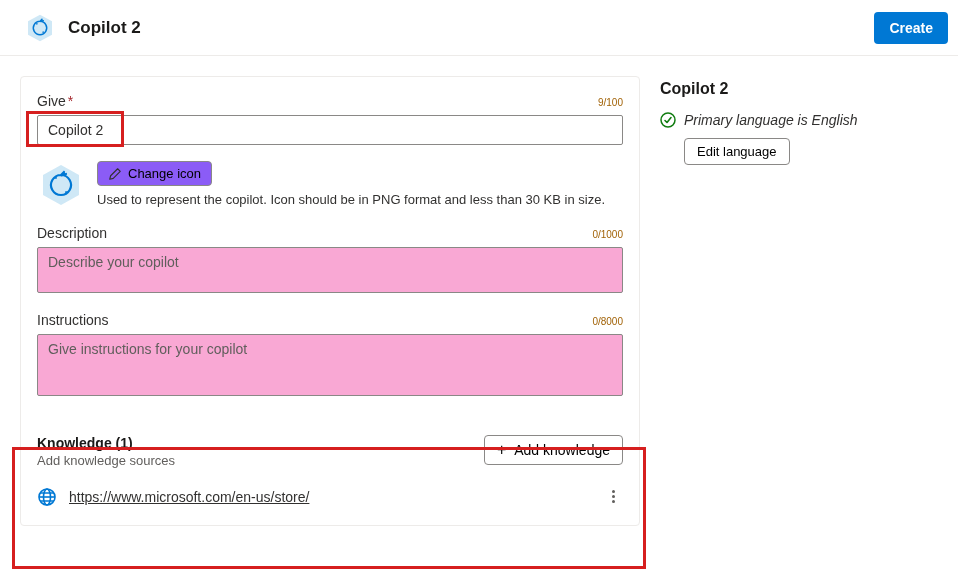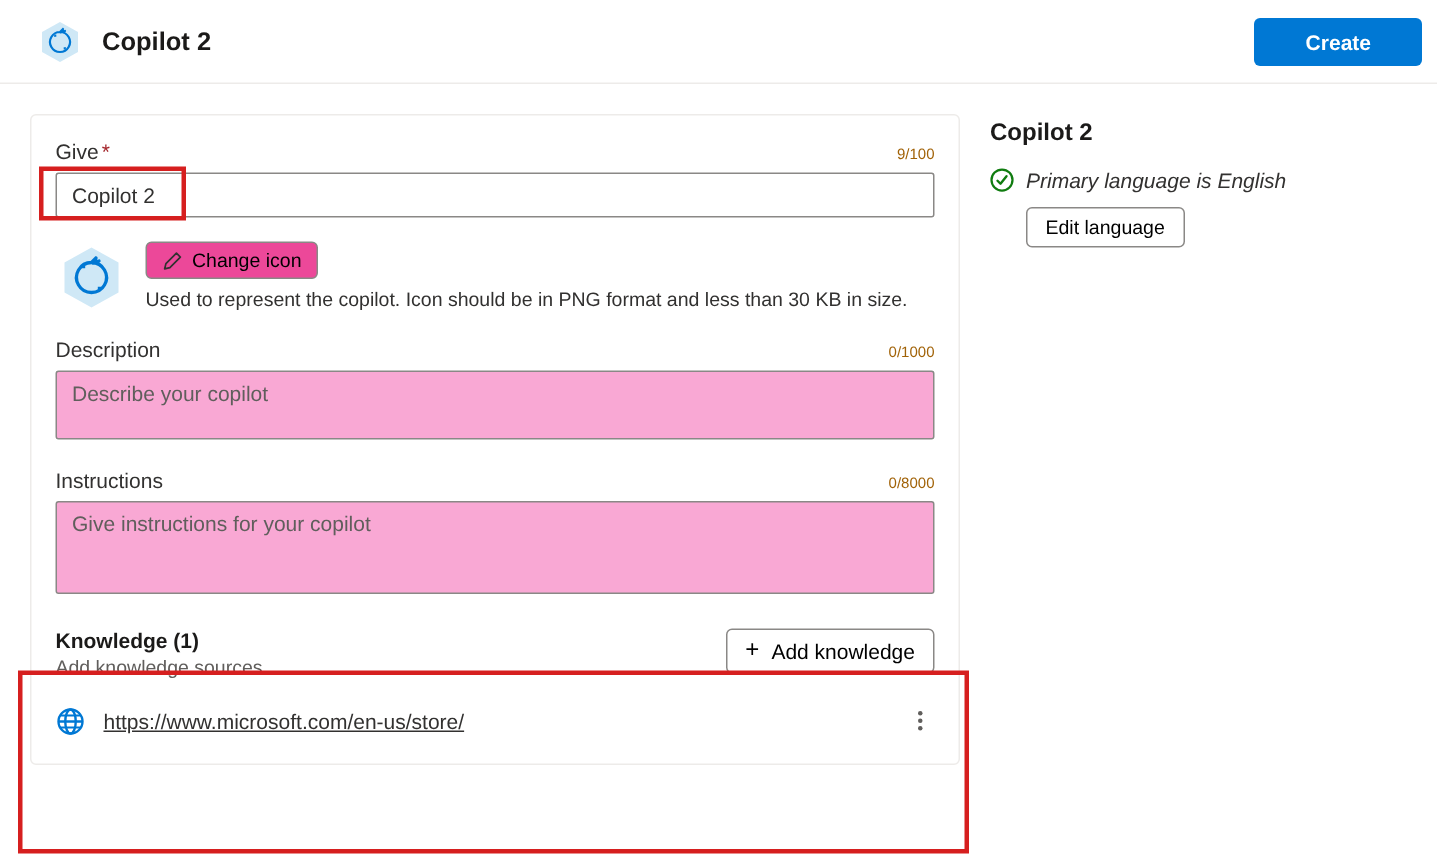--- a/index.html
+++ b/index.html
@@ -32,21 +32,21 @@
     .header-title {
       font-size: 17px;
       font-weight: 600;
       color: #1b1a19;
     }
     .create-btn {
       background: #0078d4;
       color: #ffffff;
       border: none;
       border-radius: 4px;
-      padding: 8px 34px;
+      padding: 8px 15px;
       font-size: 14px;
       font-weight: 600;
       cursor: pointer;
     }
     .content-row {
       display: flex;
       padding-top: 20px;
     }
     .main-panel {
       flex: 0 0 620px;
@@ -105,21 +105,21 @@
       gap: 12px;
       margin-bottom: 16px;
     }
     .copilot-icon-large { width: 48px; height: 48px; flex-shrink: 0; }
     .icon-row-right { flex: 1; }
     .change-icon-btn {
       display: inline-flex;
       align-items: center;
       gap: 6px;
       border: 1px solid #8a8886;
-      background: #ec4899;
+      background: #8b5cf6;
       border-radius: 4px;
       padding: 4px 10px;
       font-size: 13px;
       cursor: pointer;
       margin-bottom: 6px;
     }
     .icon-hint { font-size: 13px; color: #323130; }
     .section-header {
       display: flex;
       justify-content: space-between;
@@ -228,21 +228,21 @@
     </div>
 
     <div class="field-block">
       <div class="field-label-row">
         <span class="field-label">Instructions</span>
         <div class="char-count">0/8000</div>
       </div>
       <textarea class="textarea" rows="3" placeholder="Give instructions for your copilot" style=""></textarea>
     </div>
 
-    <div style="margin-top:20px;">
+    <div style="margin-top:36px;">
       <div class="section-header">
         <div>
           <div class="section-title">Knowledge (1)</div>
           <div class="section-sub">Add knowledge sources</div>
         </div>
         <button class="add-knowledge-btn">
           <span class="plus">+</span>
           <span>Add knowledge</span>
         </button>
       </div>

